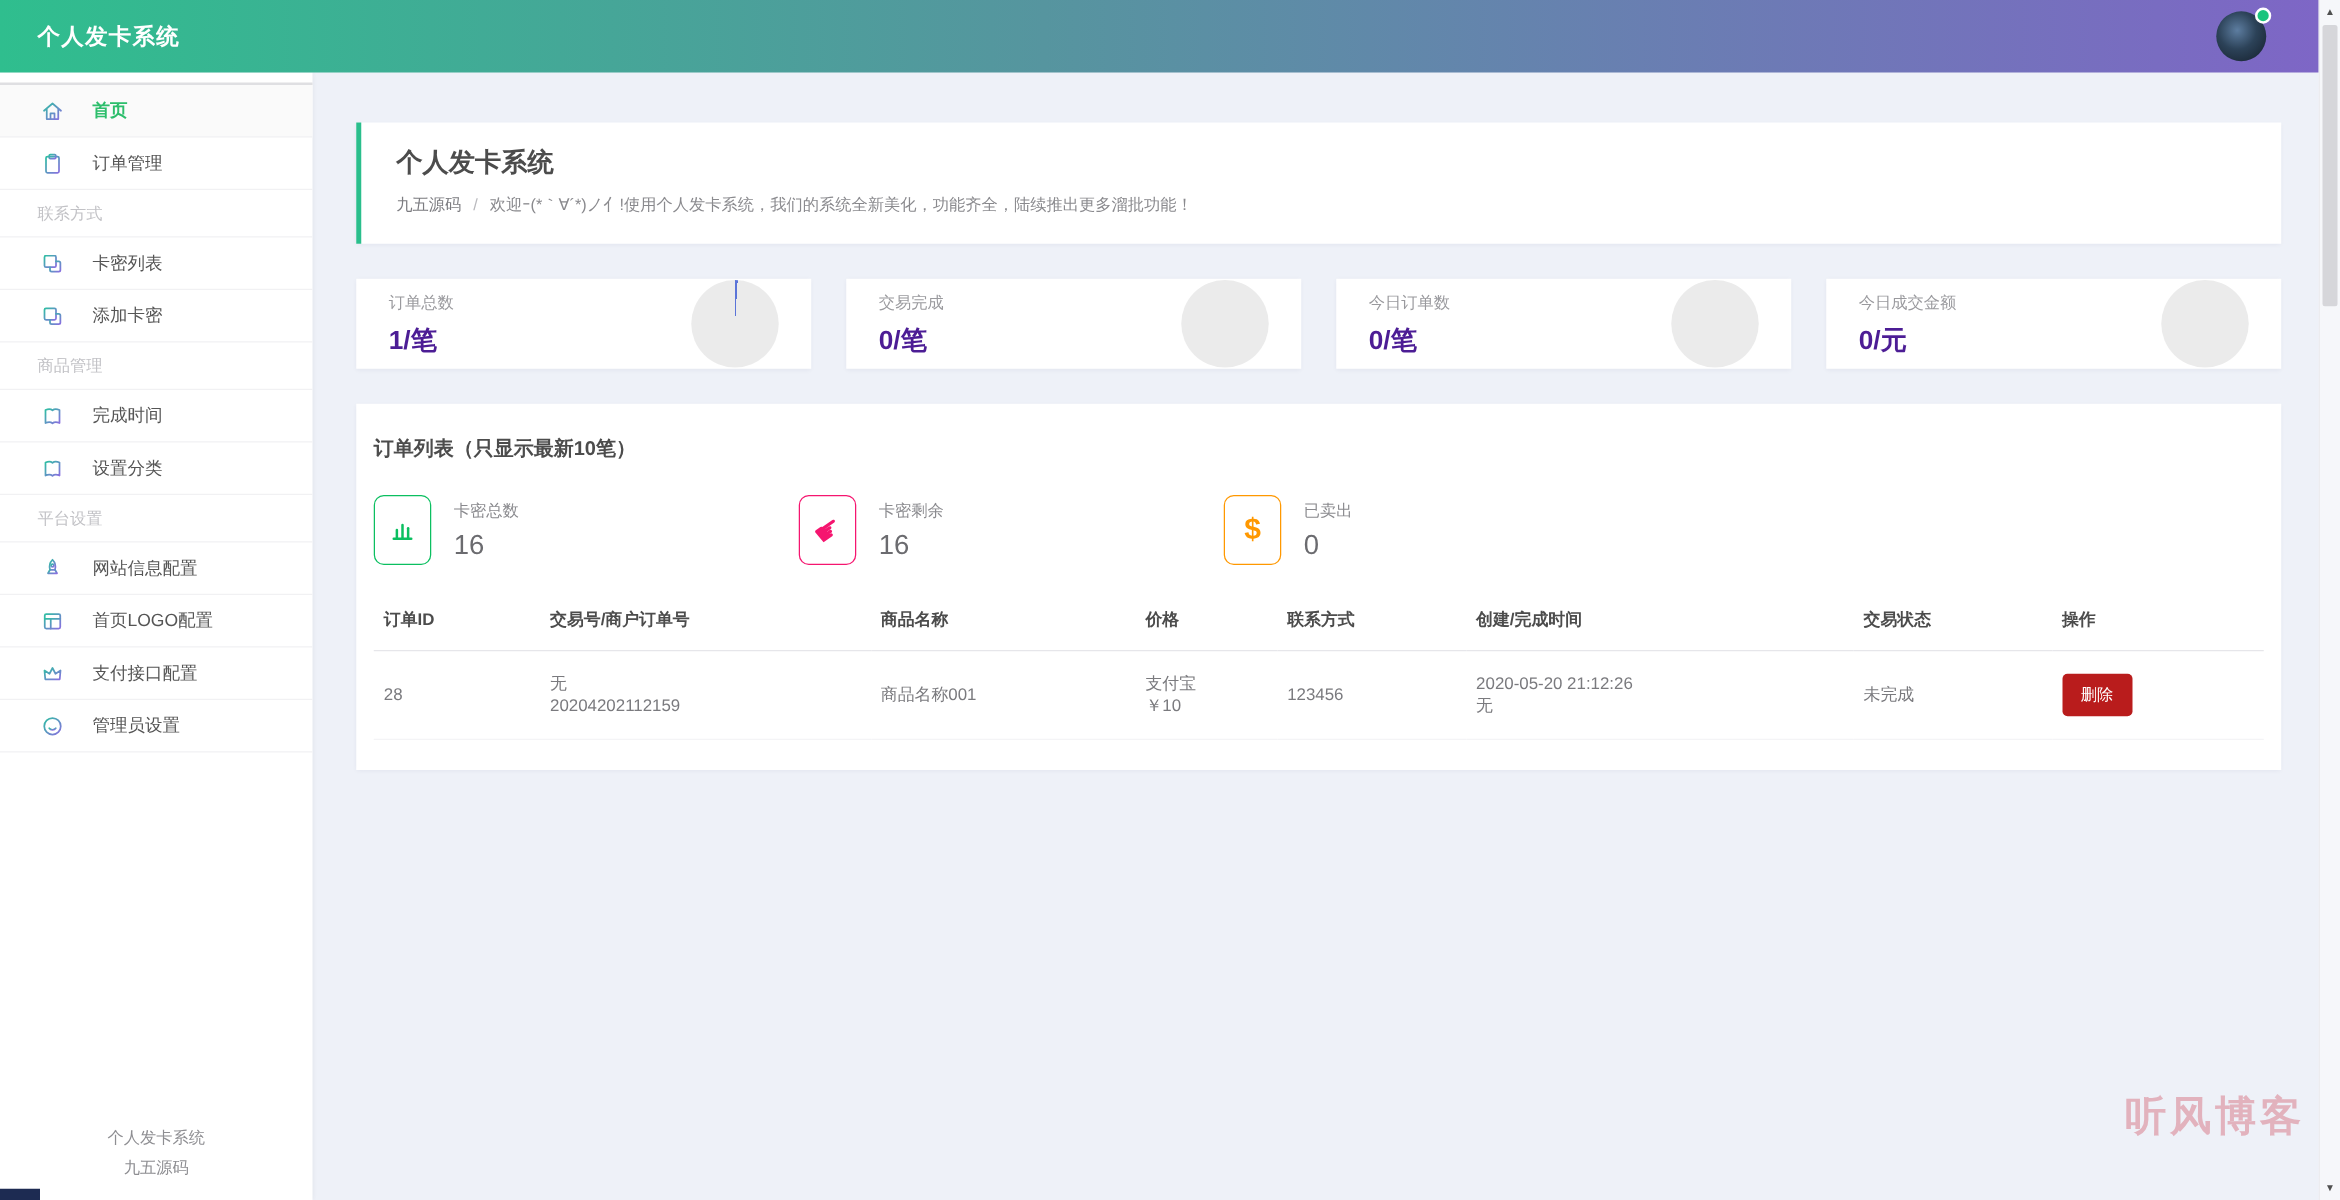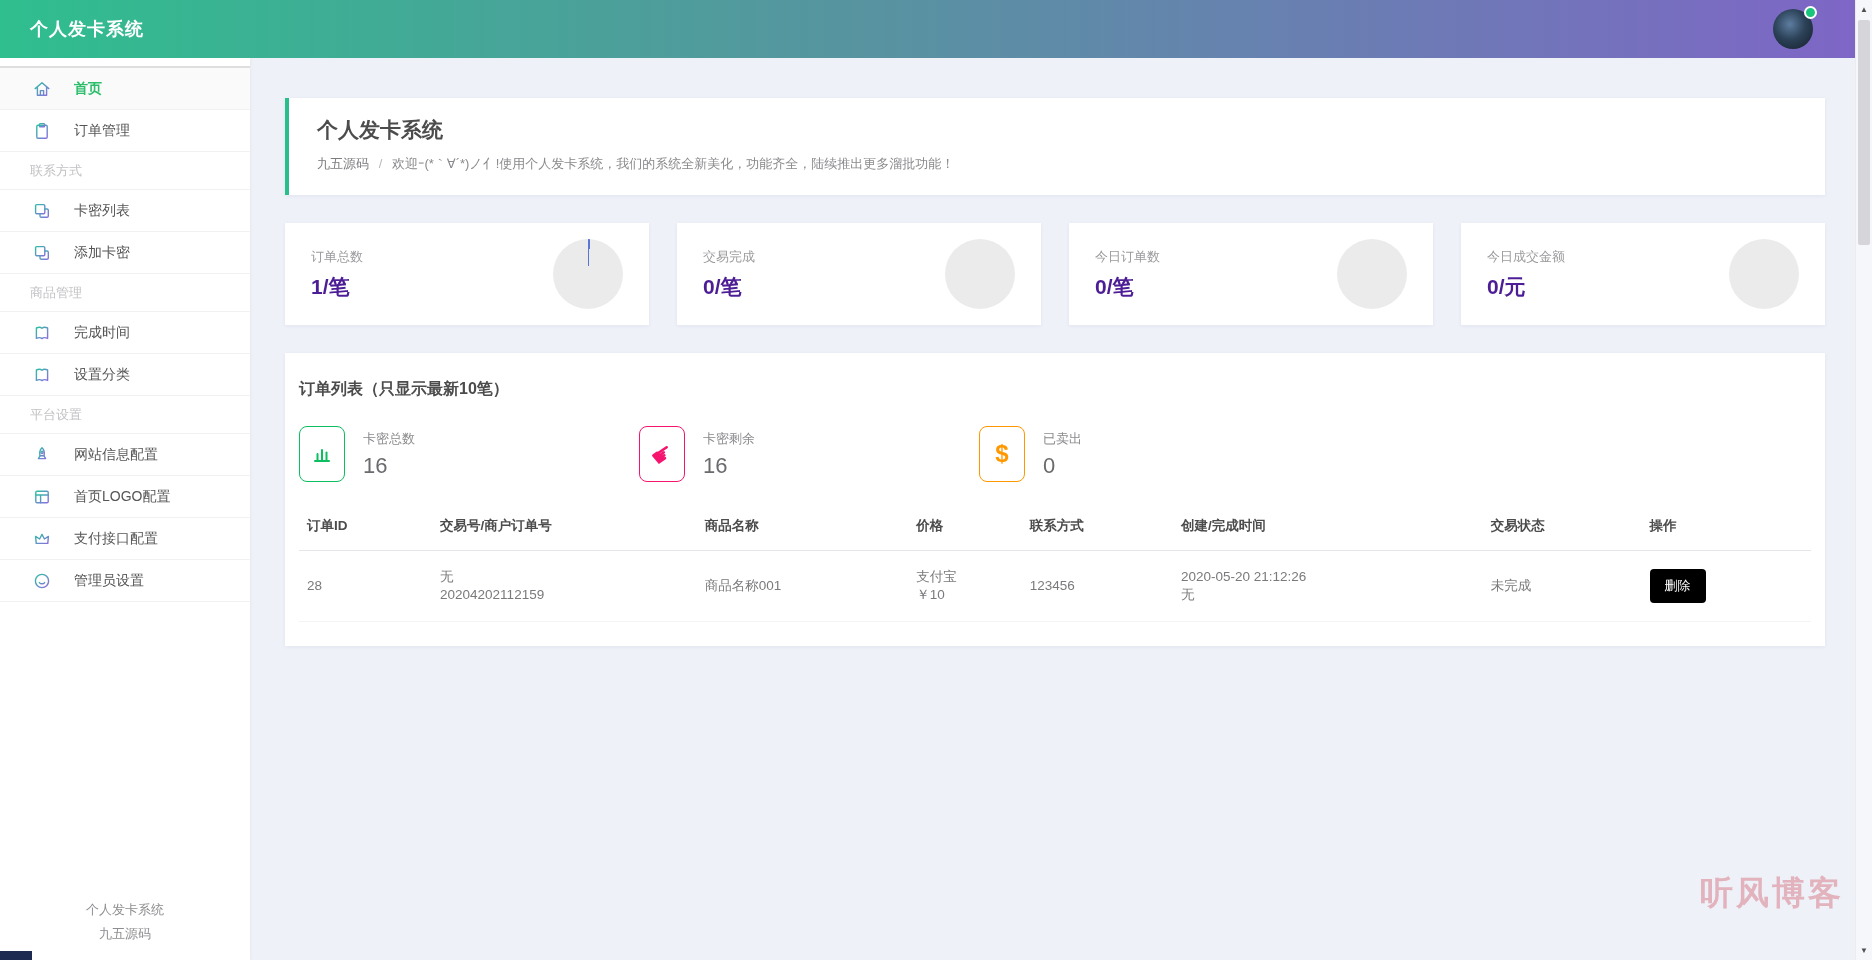--- a/index.html
+++ b/index.html
@@ -64,21 +64,21 @@
     margin:40px 30px 0 35px; height:97px;
     border-left:4px solid #2ABE8C; padding:18px 28px;
   }
   .welcome-title { font-size:21px; font-weight:bold; color:#4C4C4C; margin-bottom:11px; }
   .welcome-sub { font-size:13px; color:#8A8A8E; }
   .welcome-sub .crumb { color:#7c7c80; }
   .welcome-sub .sep { margin:0 6px; color:#b9b9bd; }
   
   .stats-row { margin:28px 30px 0 35px; display:flex; gap:28px; }
   .stat-card {
-    flex:1; height:102px; display:flex; align-items:center;
+    flex:1; height:72px; display:flex; align-items:center;
     justify-content:space-between; padding:0 26px;
   }
   .stat-label { font-size:13px; color:#9A9A9E; margin-bottom:7px; }
   .stat-value { font-size:21px; font-weight:bold; color:#4c1d95; }
   .stat-circle { width:70px; height:70px; border-radius:50%; background:#EBEBEB; }
   .stat-circle.pie {
     background:conic-gradient(#5B74D8 0deg 3.5deg, #EBEBEB 3.5deg 360deg);
   }
   
   .orders-card { margin:28px 30px 0 35px; padding:26px 14px 24px; }
@@ -102,21 +102,21 @@
   .orders-table th {
     text-align:left; font-size:13.5px; font-weight:bold; color:#4C4C4C;
     padding:15px 8px; border-bottom:1px solid #E6E6EA;
   }
   .orders-table td {
     font-size:13.5px; color:#7A7A7E; padding:17px 8px; line-height:18px;
     border-bottom:1px solid #F4F4F6; vertical-align:middle;
   }
   .status-uncompleted { color:#F53333; }
   .delete-btn {
-    background:#000000; color:#fff; border:none; border-radius:4px;
+    background:#b91c1c; color:#fff; border:none; border-radius:4px;
     font-size:13px; padding:8px 15px; cursor:pointer;
     font-family:"Liberation Sans","DejaVu Sans",sans-serif;
   }
   
   .watermark {
     position:absolute; right:28px; bottom:44px; font-size:33px; font-weight:bold;
     color:#E2B2BD; letter-spacing:3px; z-index:7; pointer-events:none;
   }
   .bottom-left-artifact {
     position:absolute; left:0; bottom:0; width:32px; height:9px;

